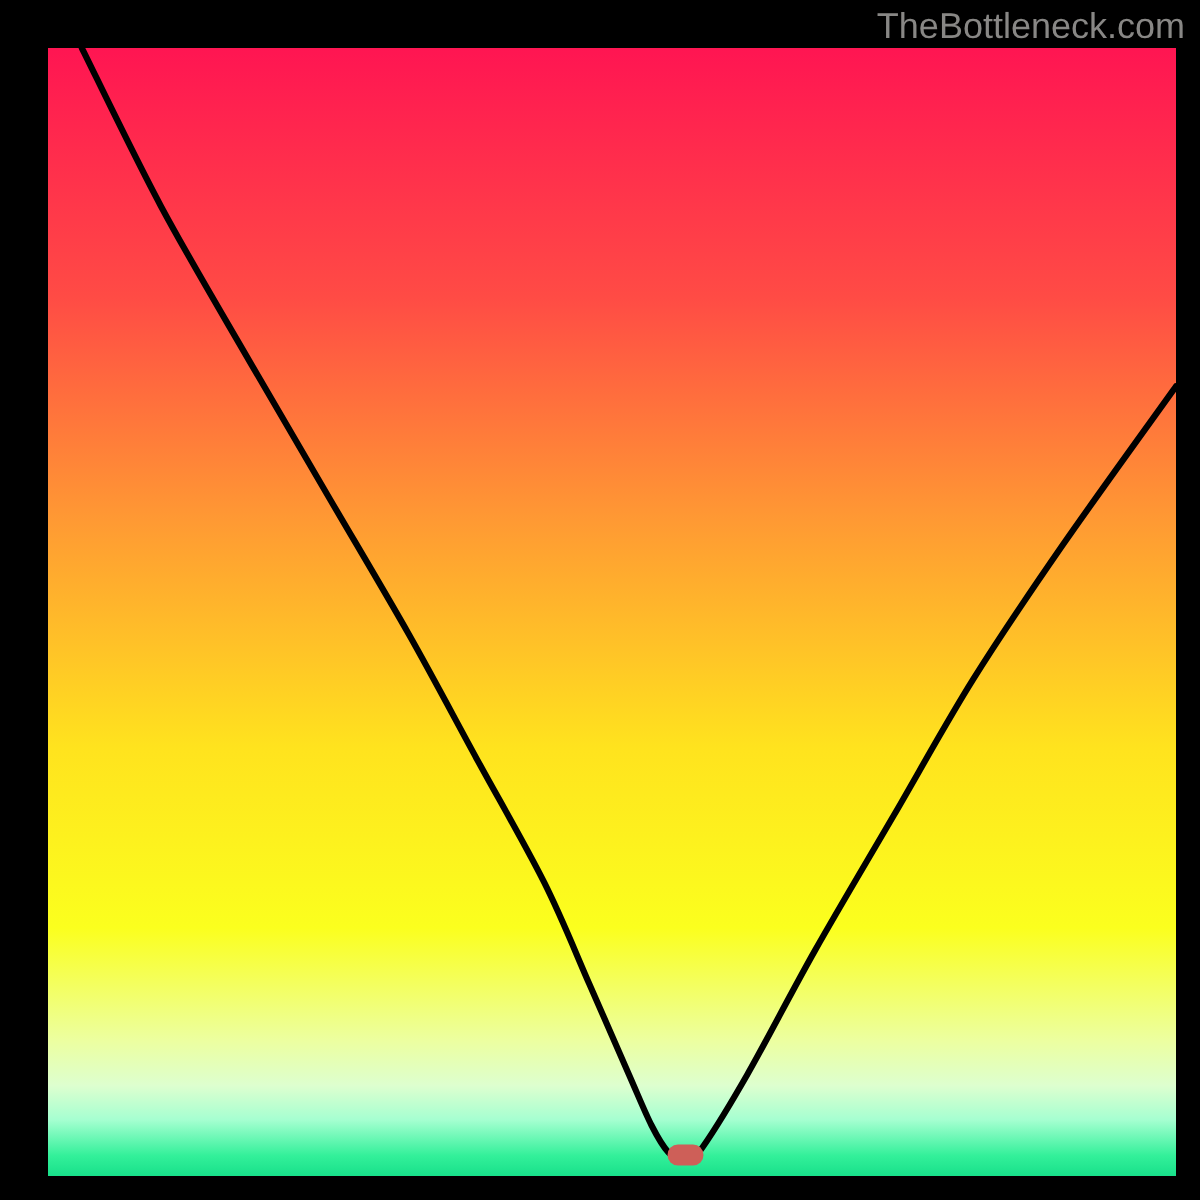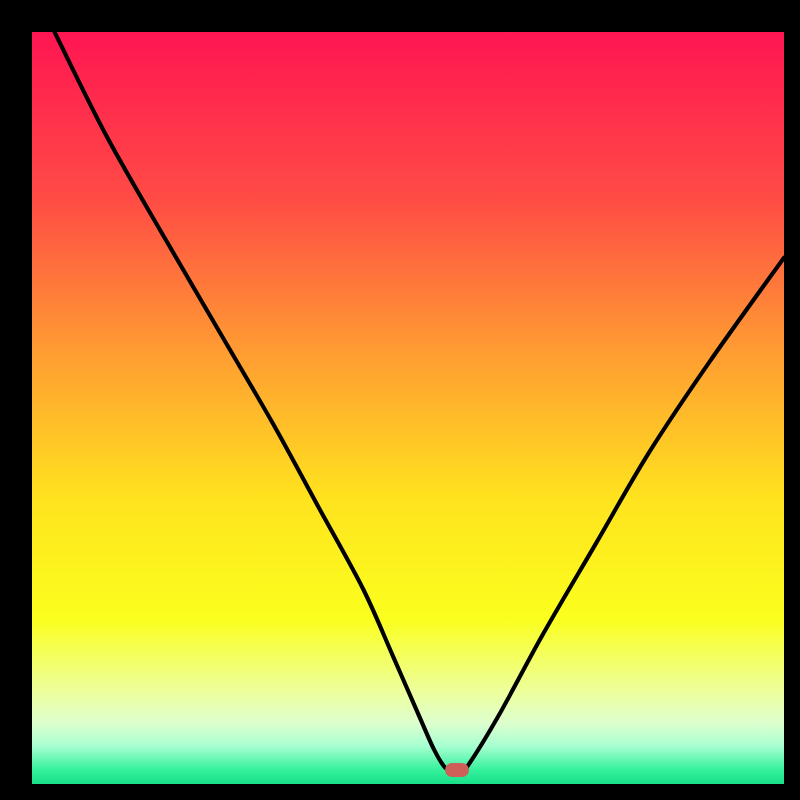--- a/index.html
+++ b/index.html
@@ -59,20 +59,21 @@
     background: #ce5f58;
     transform: translate(-50%, -50%);
     z-index: 5;
   }
 </style>
 </head>
 <body>
 
 <div class="frame">
 
+  <div class="attribution">TheBottleneck.com</div>
 
   <div class="plot-area">
 
     <svg class="gradient-bg" viewBox="0 0 100 100" preserveAspectRatio="none">
       <defs>
         <linearGradient id="bg-grad" x1="0" y1="0" x2="0" y2="1">
             <stop offset="0%" stop-color="#ff1552"></stop>
             <stop offset="22%" stop-color="#ff4b45"></stop>
             <stop offset="42%" stop-color="#ff9a33"></stop>
             <stop offset="62%" stop-color="#ffe31e"></stop>

